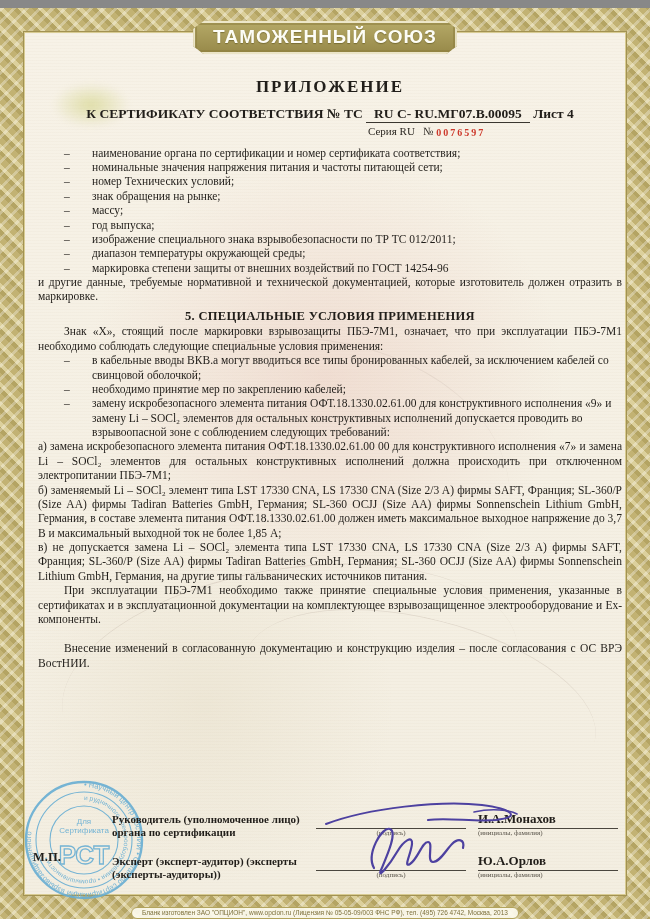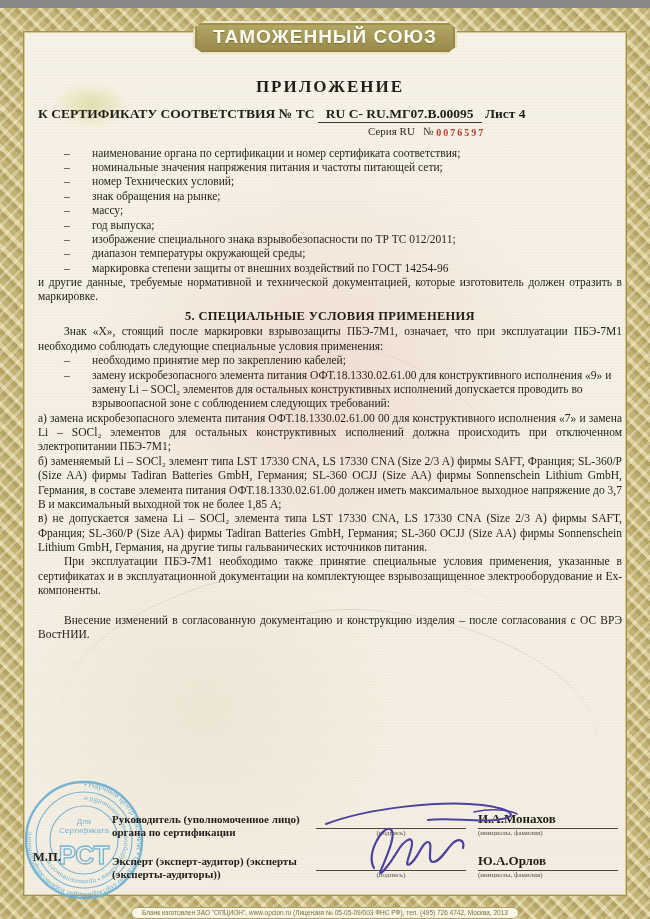--- a/index.html
+++ b/index.html
@@ -26,21 +26,21 @@
   .badge{position:absolute;top:13px;left:50%;transform:translateX(-50%);z-index:5;
     padding:5px 20px 6px;white-space:nowrap;
     font-family:"Liberation Sans","DejaVu Sans",sans-serif;font-weight:bold;font-size:19px;letter-spacing:1px;
     color:#fdfdf6;text-shadow:0 1px 1px rgba(90,80,30,.55);
     background:linear-gradient(#b6aa68,#968848);
     clip-path:polygon(4% 0,96% 0,100% 24%,100% 76%,96% 100%,4% 100%,0 76%,0 24%);
     box-shadow:inset 0 0 0 2px rgba(250,246,222,.85), inset 0 0 0 4px rgba(140,126,62,.55);}
 
   .doc{position:absolute;left:38px;right:28px;top:68px;font-size:11.5px;line-height:1.25;text-align:justify;}
   .title{margin:0 0 9px;text-align:center;font-size:17px;font-weight:bold;letter-spacing:2px;}
-  .certline{text-align:left;font-weight:bold;font-size:13.5px;white-space:nowrap;}
+  .certline{text-align:center;font-weight:bold;font-size:13.5px;white-space:nowrap;}
   .certline .num{border-bottom:1px solid #3a362f;padding:0 8px 1px;}
   .seriesline{margin:2px 0 6px 330px;white-space:nowrap;font-size:11px;color:#2e2a24;}
   .seriesline .serial{font-family:Liberation Serif, serif;font-weight:bold;
     font-size:10px;letter-spacing:2px;color:#cd392c;vertical-align:-1px;}
 
   .mlist{margin:0 0 0 26px;}
   .li{position:relative;padding-left:28px;text-align:left;}
   .li::before{content:"\2013";position:absolute;left:0;}
   .note{margin-top:1px;}
   .sec{margin:5px 0 0;text-align:center;font-size:12.5px;font-weight:bold;letter-spacing:.3px;}
@@ -105,20 +105,21 @@
         <div class="li">диапазон температуры окружающей среды;</div>
         <div class="li">маркировка степени защиты от внешних воздействий по ГОСТ 14254-96</div>
       </div>
     <p class="pflat note">и другие данные, требуемые нормативной и технической документацией, которые изготовитель должен отразить в маркировке.</p>
 
     <h2 class="sec">5. СПЕЦИАЛЬНЫЕ УСЛОВИЯ ПРИМЕНЕНИЯ</h2>
     <p class="pind">Знак «Х», стоящий после маркировки взрывозащиты ПБЭ-7М1, означает, что при эксплуатации ПБЭ-7М1 необходимо соблюдать следующие специальные условия применения:</p>
 
     <div class="mlist">
 
+    <div class="li">в кабельные вводы ВКВ.а могут вводиться все типы бронированных кабелей, за исключением кабелей со свинцовой оболочкой;</div>
         <div class="li">необходимо принятие мер по закреплению кабелей;</div>
         <div class="li">замену искробезопасного элемента питания ОФТ.18.1330.02.61.00 для конструктивного исполнения «9» и замену Li – SOCl₂ элементов для остальных конструктивных исполнений допускается проводить во взрывоопасной зоне с соблюдением следующих требований:</div>
       </div>
 
     <div>
 
     <p class="pflat">а) замена искробезопасного элемента питания ОФТ.18.1330.02.61.00 00 для конструктивного исполнения «7» и замена Li – SOCl₂ элементов для остальных конструктивных исполнений должна происходить при отключенном электропитании ПБЭ-7М1;</p>
         <p class="pflat">б) заменяемый Li – SOCl₂ элемент типа LST 17330 CNA, LS 17330 CNA (Size 2/3 A) фирмы SAFT, Франция; SL-360/P (Size AA) фирмы Tadiran Batteries GmbH, Германия; SL-360 OCJJ (Size AA) фирмы Sonnenschein Lithium GmbH, Германия, в составе элемента питания ОФТ.18.1330.02.61.00 должен иметь максимальное выходное напряжение до 3,7 В и максимальный выходной ток не более 1,85 А;</p>
         <p class="pflat">в) не допускается замена Li – SOCl₂ элемента типа LST 17330 CNA, LS 17330 CNA (Size 2/3 A) фирмы SAFT, Франция; SL-360/P (Size AA) фирмы Tadiran Batteries GmbH, Германия; SL-360 OCJJ (Size AA) фирмы Sonnenschein Lithium GmbH, Германия, на другие типы гальванических источников питания.</p>
       </div>

